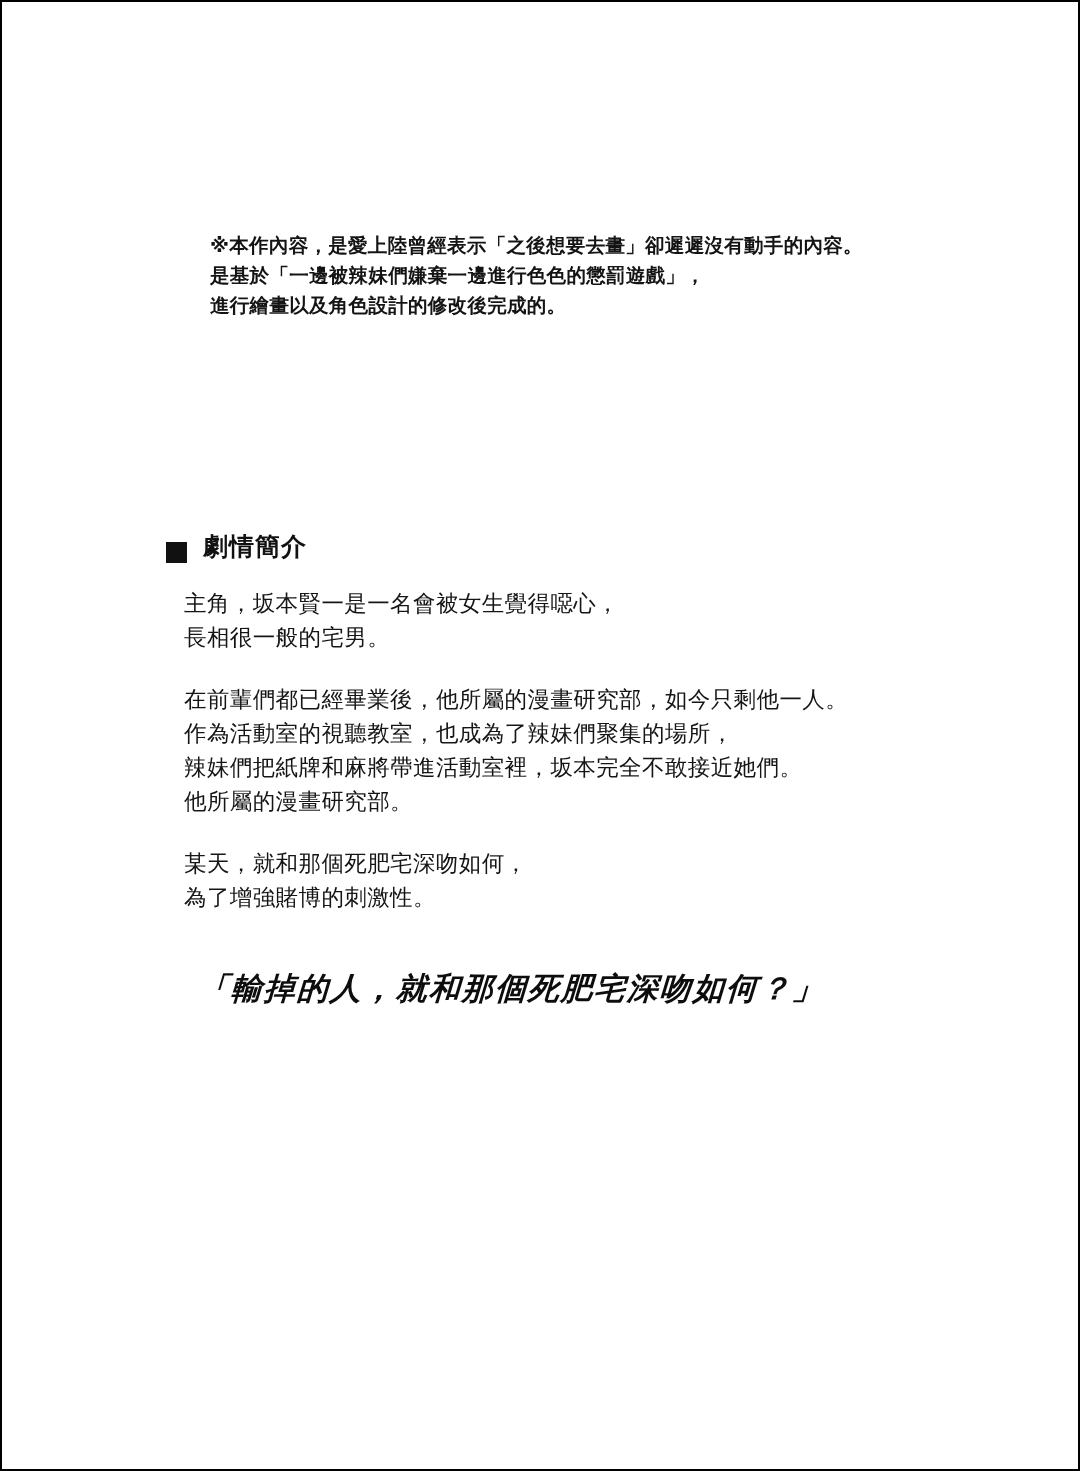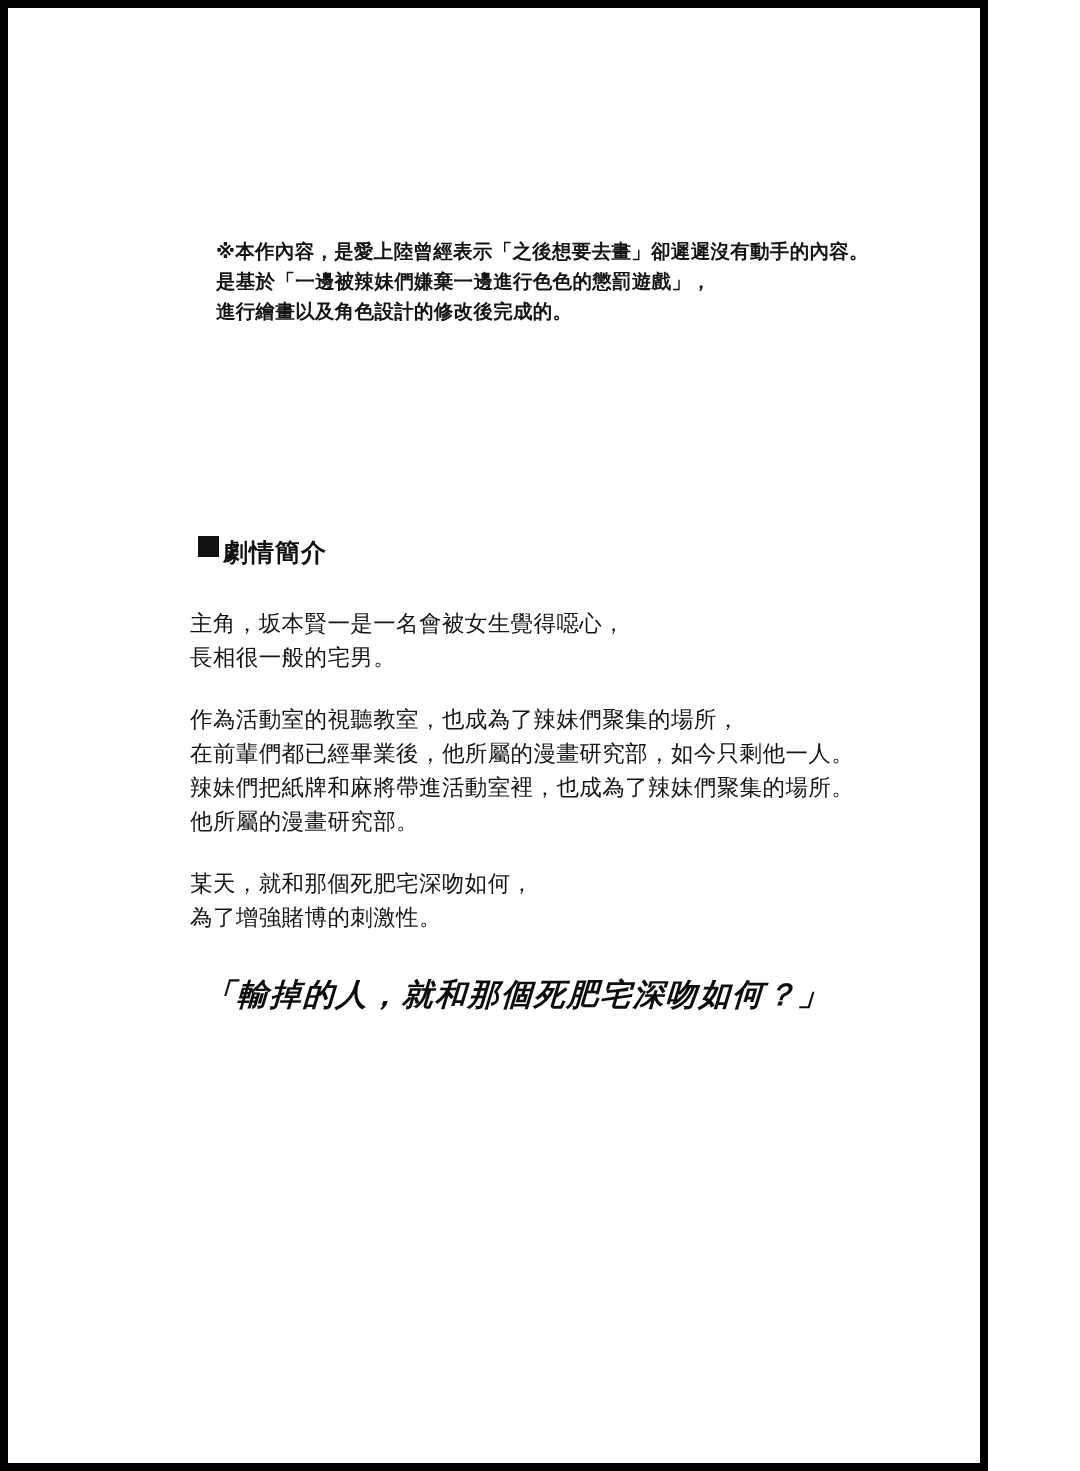--- a/index.html
+++ b/index.html
@@ -2,24 +2,24 @@
 <html lang="zh-Hant"><head>
 <meta charset="utf-8">
 <style>
   html, body {
     margin: 0;
     padding: 0;
     background: #ffffff;
   }
   .page {
     position: relative;
-    width: 988px;
+    width: 1080px;
     height: 1471px;
     background: #ffffff;
-    border: 8px solid #000000;
+    border: 2px solid #000000;
     box-sizing: border-box;
     overflow: hidden;
     font-family: "Liberation Sans", "DejaVu Sans", sans-serif;
     color: #111111;
   }
 
   
   .note {
     position: absolute;
     left: 208px;
@@ -31,25 +31,25 @@
     line-height: 30px;
     font-weight: 700;
     letter-spacing: 0.3px;
     color: #141414;
     white-space: nowrap;
   }
 
   
   .section-head {
     position: absolute;
-    left: 190px;
+    left: 164px;
     top: 528px;
     display: flex;
-    align-items: flex-start;
-    gap: 4px;
+    align-items: flex-end;
+    gap: 16px;
   }
   .square-bullet {
     width: 21px;
     height: 21px;
     background: #111111;
     display: inline-block;
   }
   .section-title {
     font-size: 25px;
     font-weight: 700;
@@ -58,21 +58,21 @@
   }
 
   
   .body-wrap {
     position: absolute;
     left: 182px;
     top: 583px;
     width: 800px;
   }
   .para {
-    margin: 16px 0 28px 0;
+    margin: 2px 0 28px 0;
   }
   .para:last-child { margin-bottom: 0; }
   .para-line {
     font-size: 22.5px;
     line-height: 34px;
     color: #151515;
     white-space: nowrap;
     letter-spacing: 0.4px;
   }
 
@@ -108,23 +108,23 @@
   </div>
 
   <div class="body-wrap">
 
     <div class="para">
       <div class="para-line">主角，坂本賢一是一名會被女生覺得噁心，</div>
       <div class="para-line">長相很一般的宅男。</div>
     </div>
 
     <div class="para">
+      <div class="para-line">在前輩們都已經畢業後，他所屬的漫畫研究部，如今只剩他一人。</div>
       <div class="para-line">作為活動室的視聽教室，也成為了辣妹們聚集的場所，</div>
-      <div class="para-line">在前輩們都已經畢業後，他所屬的漫畫研究部，如今只剩他一人。</div>
-      <div class="para-line">辣妹們把紙牌和麻將帶進活動室裡，也成為了辣妹們聚集的場所。</div>
+      <div class="para-line">辣妹們把紙牌和麻將帶進活動室裡，坂本完全不敢接近她們。</div>
       <div class="para-line">他所屬的漫畫研究部。</div>
     </div>
 
     <div class="para">
     </div>
 
     <div class="para">
       <div class="para-line">某天，就和那個死肥宅深吻如何，</div>
       <div class="para-line">為了增強賭博的刺激性。</div>
     </div>

